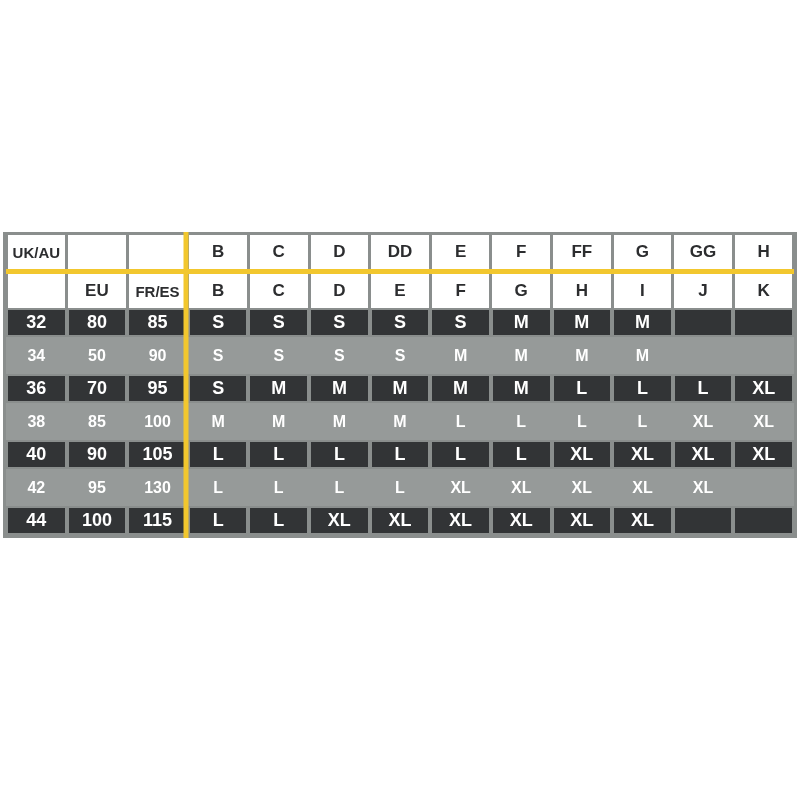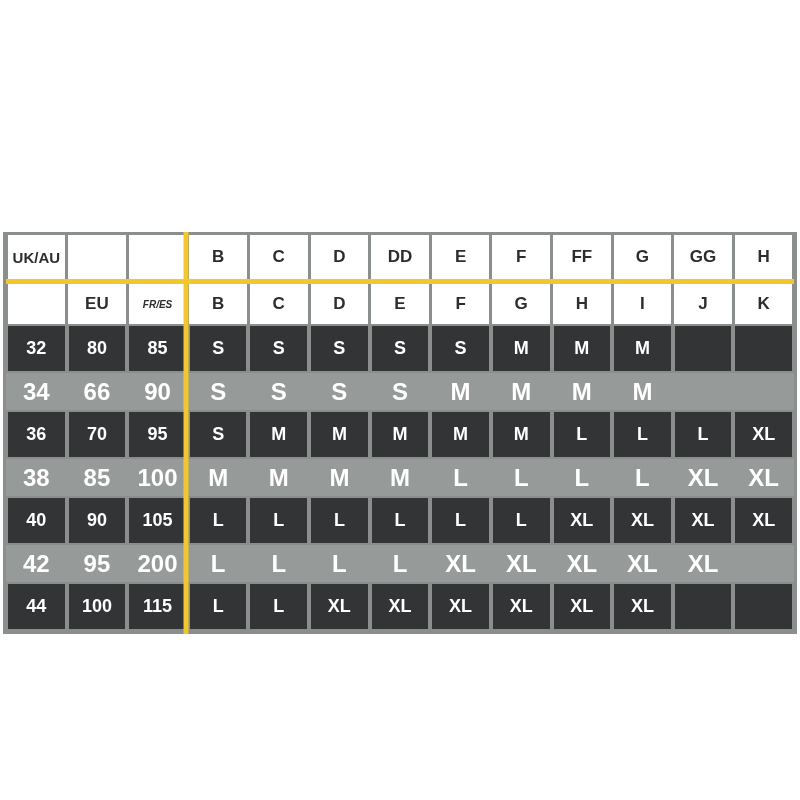--- a/index.html
+++ b/index.html
@@ -41,49 +41,49 @@
     white-space:nowrap;
   }
   
   .row.header{ background:var(--grid-gray); }
   .row.header .cell{
     background:var(--header-bg);
     color:var(--header-text);
     font-size:17px;
     margin:0 1.5px;
   }
-  .row.header1 .cell{ height:44px; }
-  .row.header2 .cell{ height:40px; }
+  .row.header1 .cell{ height:34px; }
+  .row.header2 .cell{ height:34px; }
   .row.header1 .cell:first-child{ font-size:15px; }
-  .row.header2 .cell:nth-child(3){ font-size:10px;font-style:italic; }
+  .row.header2 .cell:nth-child(3){ font-size:15px; }
   
   .h-divider{
     height:5px;
     background:var(--yellow);
   }
   
   .row.dark{
     background:var(--grid-gray);
     padding:2px 0;
   }
   .row.dark .cell{
     background:var(--dark-cell);
     color:var(--cell-text);
     font-size:18px;
-    height:45px;
+    height:25px;
     margin:0 2px;
   }
   
   .row.gray{
     background:var(--band-gray);
   }
   .row.gray .cell{
     background:transparent;
     color:var(--cell-text);
-    font-size:24px;
+    font-size:16px;
     height:37px;
   }
   
   .v-divider{
     position:absolute;
     top:0; bottom:0;
     left:calc(100% * 3 / 13);
     transform:translateX(-50%);
     width:5px;
     background:var(--yellow);
@@ -137,21 +137,21 @@
       <div class="cell">S</div>
       <div class="cell">S</div>
       <div class="cell">M</div>
       <div class="cell">M</div>
       <div class="cell">M</div>
       <div class="cell"></div>
       <div class="cell"></div>
     </div>
     <div class="row gray">
       <div class="cell">34</div>
-      <div class="cell">66</div>
+      <div class="cell">50</div>
       <div class="cell">90</div>
       <div class="cell">S</div>
       <div class="cell">S</div>
       <div class="cell">S</div>
       <div class="cell">S</div>
       <div class="cell">M</div>
       <div class="cell">M</div>
       <div class="cell">M</div>
       <div class="cell">M</div>
       <div class="cell"></div>
@@ -198,21 +198,21 @@
       <div class="cell">L</div>
       <div class="cell">L</div>
       <div class="cell">XL</div>
       <div class="cell">XL</div>
       <div class="cell">XL</div>
       <div class="cell">XL</div>
     </div>
     <div class="row gray">
       <div class="cell">42</div>
       <div class="cell">95</div>
-      <div class="cell">200</div>
+      <div class="cell">130</div>
       <div class="cell">L</div>
       <div class="cell">L</div>
       <div class="cell">L</div>
       <div class="cell">L</div>
       <div class="cell">XL</div>
       <div class="cell">XL</div>
       <div class="cell">XL</div>
       <div class="cell">XL</div>
       <div class="cell">XL</div>
       <div class="cell"></div>

